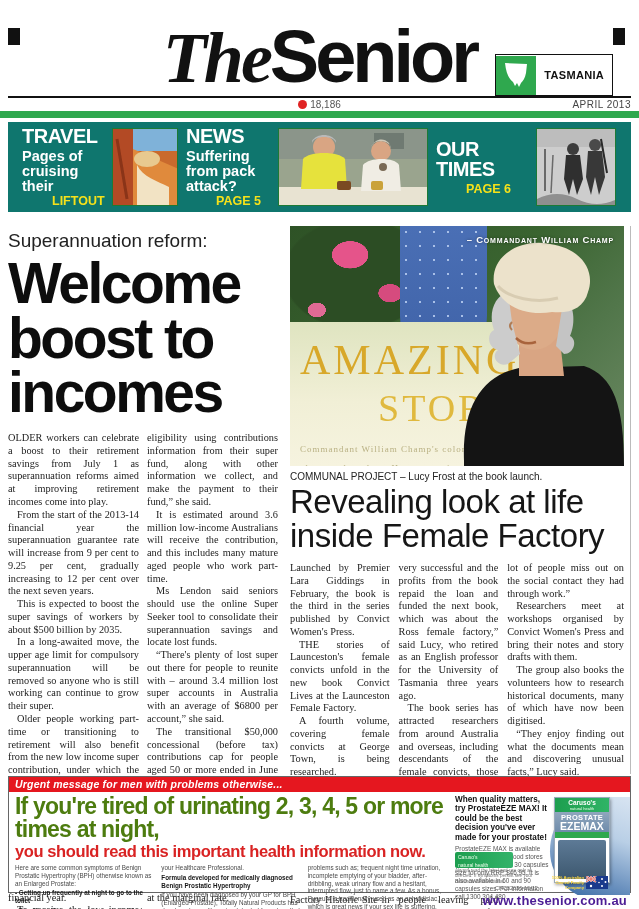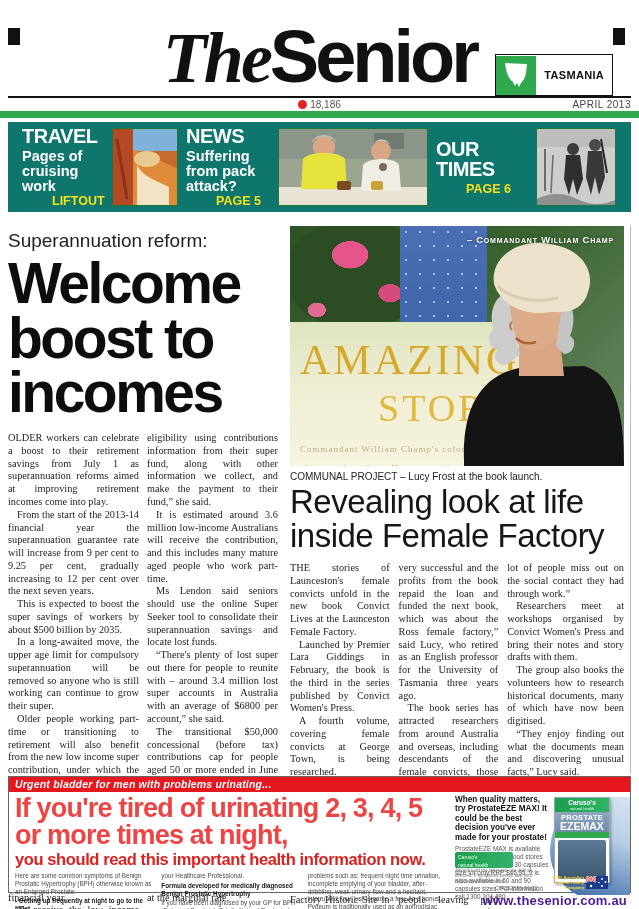--- a/index.html
+++ b/index.html
@@ -68,21 +68,21 @@
   .credit { position:absolute; top:8px; left:40%; right:3%; text-align:right; color:#fff; font-weight:700; font-size:9.5px; letter-spacing:0.8px; font-variant:small-caps; text-shadow:0 0 3px rgba(0,0,0,0.5); }
   .woman { position:absolute; right:0; top:0; height:100%; }
   .caption { font-weight:400; font-size:10px; color:#222; margin:5px 0 3px; }
   .p-headline { font-size:33px; line-height:1.03; letter-spacing:-0.5px; color:#161616; margin:1px 0 9px; font-weight:400; }
   .pcols { display:flex; gap:9px; }
   
   .ad { position:absolute; left:8px; right:8px; top:776px; height:117px; border:1px solid #666; background:#fff; }
   .ad-banner { height:15px; background:#e5171f; color:#fff; font-weight:700; font-style:italic; font-size:10.5px; line-height:15px; padding-left:6px; letter-spacing:0.2px; }
   .ad-body { position:relative; display:flex; padding:3px 6px 0 6px; gap:8px; height:100px; }
   .ad-left { width:432px; flex:none; }
-  .ad-h1 { font-weight:700; font-size:27px; letter-spacing:-0.8px; line-height:1; color:#ef4444; }
+  .ad-h1 { font-weight:700; font-size:23px; letter-spacing:-0.8px; line-height:1; color:#4d7c0f; }
   .ad-h2 { font-weight:700; font-size:16.5px; letter-spacing:-0.4px; color:#d92323; line-height:1.05; margin:2px 0 4px; }
   .ad-cols { display:flex; gap:7px; }
   .ad-col { flex:1; font-size:6.3px; line-height:1.22; color:#4a4a4a; }
   .ad-col .b { font-weight:700; color:#161616; }
   .ad-col p { margin-bottom:2px; }
   .ad-right { position:relative; flex:1; }
   .ad-rb { font-weight:700; font-size:8.2px; line-height:1.15; color:#111; width:96px; }
   .ad-rt { font-size:6.4px; line-height:1.25; color:#555; width:96px; margin-top:3px; }
   .caruso-small { position:absolute; left:0; bottom:24px; width:58px; height:16px; background:linear-gradient(90deg,#1d9e4f,#33b36a); color:#fff; font-weight:700; font-size:8px; line-height:8px; padding:1px 3px; border-radius:2px; }
   .caruso-small span { display:block; font-size:5px; font-weight:400; color:#eaffea; }
@@ -124,21 +124,21 @@
     <div class="circ-row">
       <span class="circ-center"><span class="dot"></span><span>18,186</span></span>
       <span class="circ-date">APRIL 2013</span>
     </div>
     <div class="green-bar"></div>
   </div>
 
   <div class="promo">
     <div class="promo-txt" style="width:82px;">
       <div class="promo-title">TRAVEL</div>
-      <div class="promo-body">Pages of cruising work</div>
+      <div class="promo-body">Pages of cruising their</div>
       <div class="promo-ref">LIFTOUT</div>
     </div>
     <div class="promo-img" style="width:66px;">
       <svg width="66" height="78" viewBox="0 0 66 78">
         <rect width="66" height="78" fill="#c96a2d"></rect>
         <rect x="18" y="0" width="48" height="22" fill="#7fb2d9"></rect>
         <rect x="0" y="0" width="20" height="78" fill="#b34a25"></rect>
         <path d="M20 20 L66 40 L66 78 L20 78 Z" fill="#e08a3c"></path>
         <ellipse cx="34" cy="30" rx="13" ry="8" fill="#e8c98f"></ellipse>
         <path d="M24 36 C30 48 44 52 56 58 L56 78 L24 78 Z" fill="#f2e3c4"></path>
@@ -246,22 +246,22 @@
         </svg>
         <div class="credit">– Commandant William Champ</div>
       </div>
       <div class="caption">COMMUNAL PROJECT – Lucy Frost at the book launch.</div>
       <div class="p-headline">
         <div>Revealing look at life</div>
         <div>inside Female Factory</div>
       </div>
       <div class="pcols">
         <div class="col">
+            <p>Launched by Premier Lara Giddings in February, the book is the third in the series published by Convict Women's Press.</p>
             <p>THE stories of Launceston's female convicts unfold in the new book Convict Lives at the Launceston Female Factory.</p>
-            <p>Launched by Premier Lara Giddings in February, the book is the third in the series published by Convict Women's Press.</p>
             <p>A fourth volume, covering female convicts at George Town, is being researched.</p>
             <p>Editor Lucy Frost said the books aimed to encourage research into the women and children who were sent to Van Diemen's Land.</p>
             <p>Convict Women's Press is based at Cascades Female Factory Historic Site in Hobart, which was the location for the first book.</p>
           </div>
         <div class="col">
             <p>very successful and the profits from the book repaid the loan and funded the next book, which was about the Ross female factory,” said Lucy, who retired as an English professor for the University of Tasmania three years ago.</p>
             <p>The book series has attracted researchers from around Australia and overseas, including descendants of the female convicts, those with an academic interest in the subject, others who are interested in the women's experiences, and some wanting to know the history of the area in which they live.</p>
             <p>“There are a lot of people leaving paid work and looking for new challenges,” Lucy said.</p>
           </div>
         <div class="col">
@@ -274,21 +274,21 @@
           <div class="notes">
               <p>■ The books are available at www.femaleconvicts.org.au or by emailing info@femaleconvicts.org.au</p>
               <p>Submissions for the George Town female factory title can also be made via the website and email.</p>
             </div>
         </div>
       </div>
     </div>
   </div>
 
   <div class="ad">
-    <div class="ad-banner">Urgent bladder for men with problems urinating...</div>
+    <div class="ad-banner">Urgent message for men with problems otherwise...</div>
     <div class="ad-body">
       <div class="ad-left">
         <div class="ad-h1">If you're tired of urinating 2, 3, 4, 5 or more times at night,</div>
         <div class="ad-h2">you should read this important health information now.</div>
         <div class="ad-cols">
           <div class="ad-col">
             <p>Here are some common symptoms of Benign Prostatic Hypertrophy (BPH) otherwise known as an Enlarged Prostate:</p>
             <p class="b">- Getting up frequently at night to go to the toilet</p>
             <p class="b">- Trouble getting your urine stream to start</p>
 

